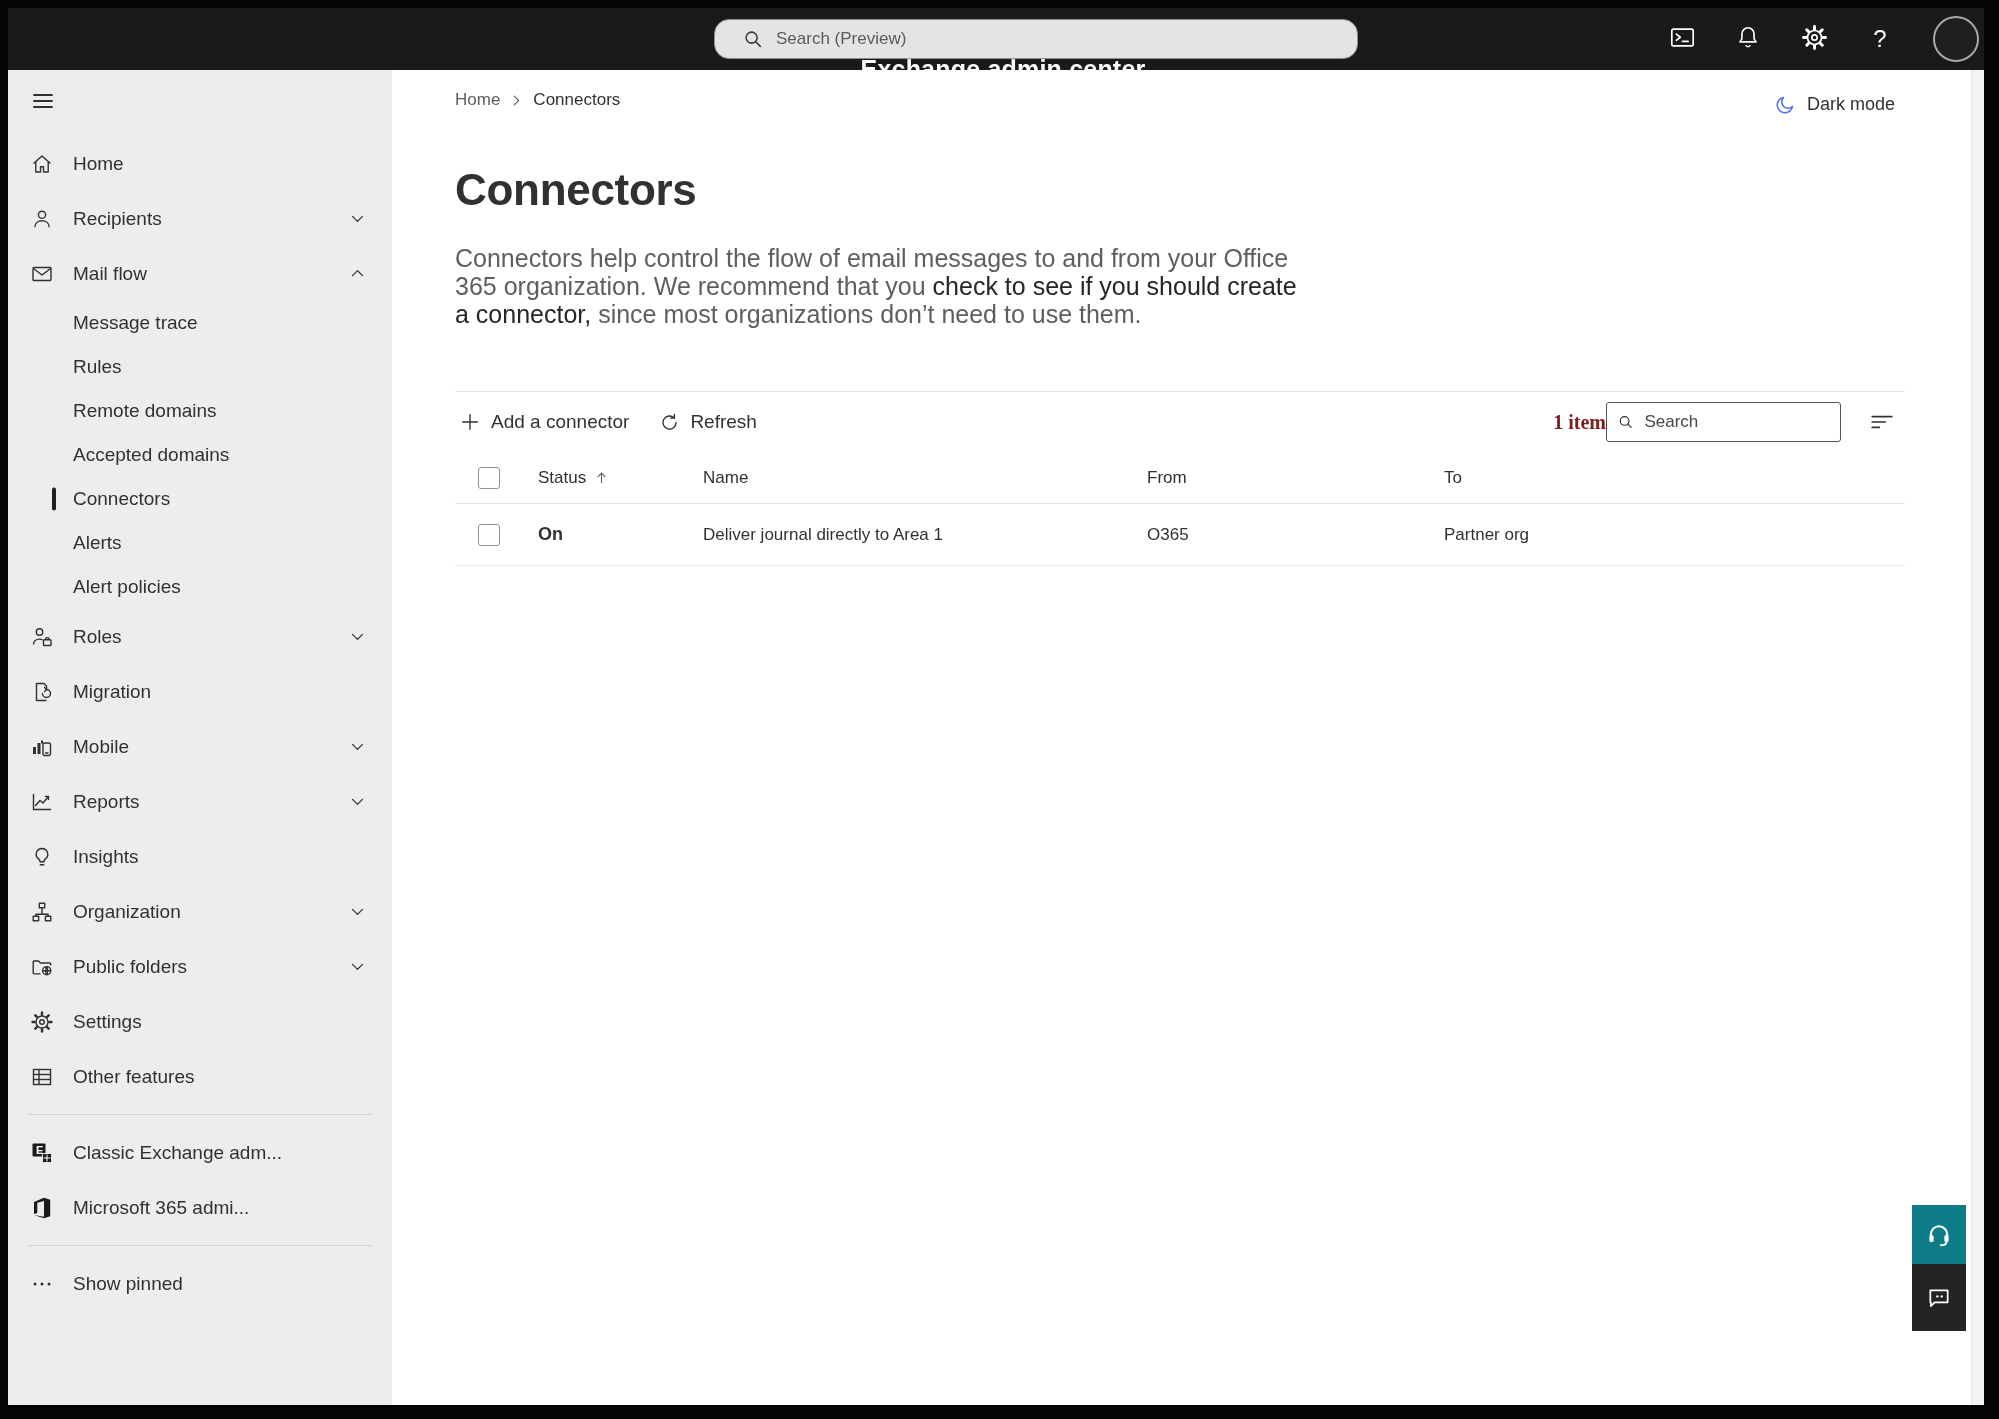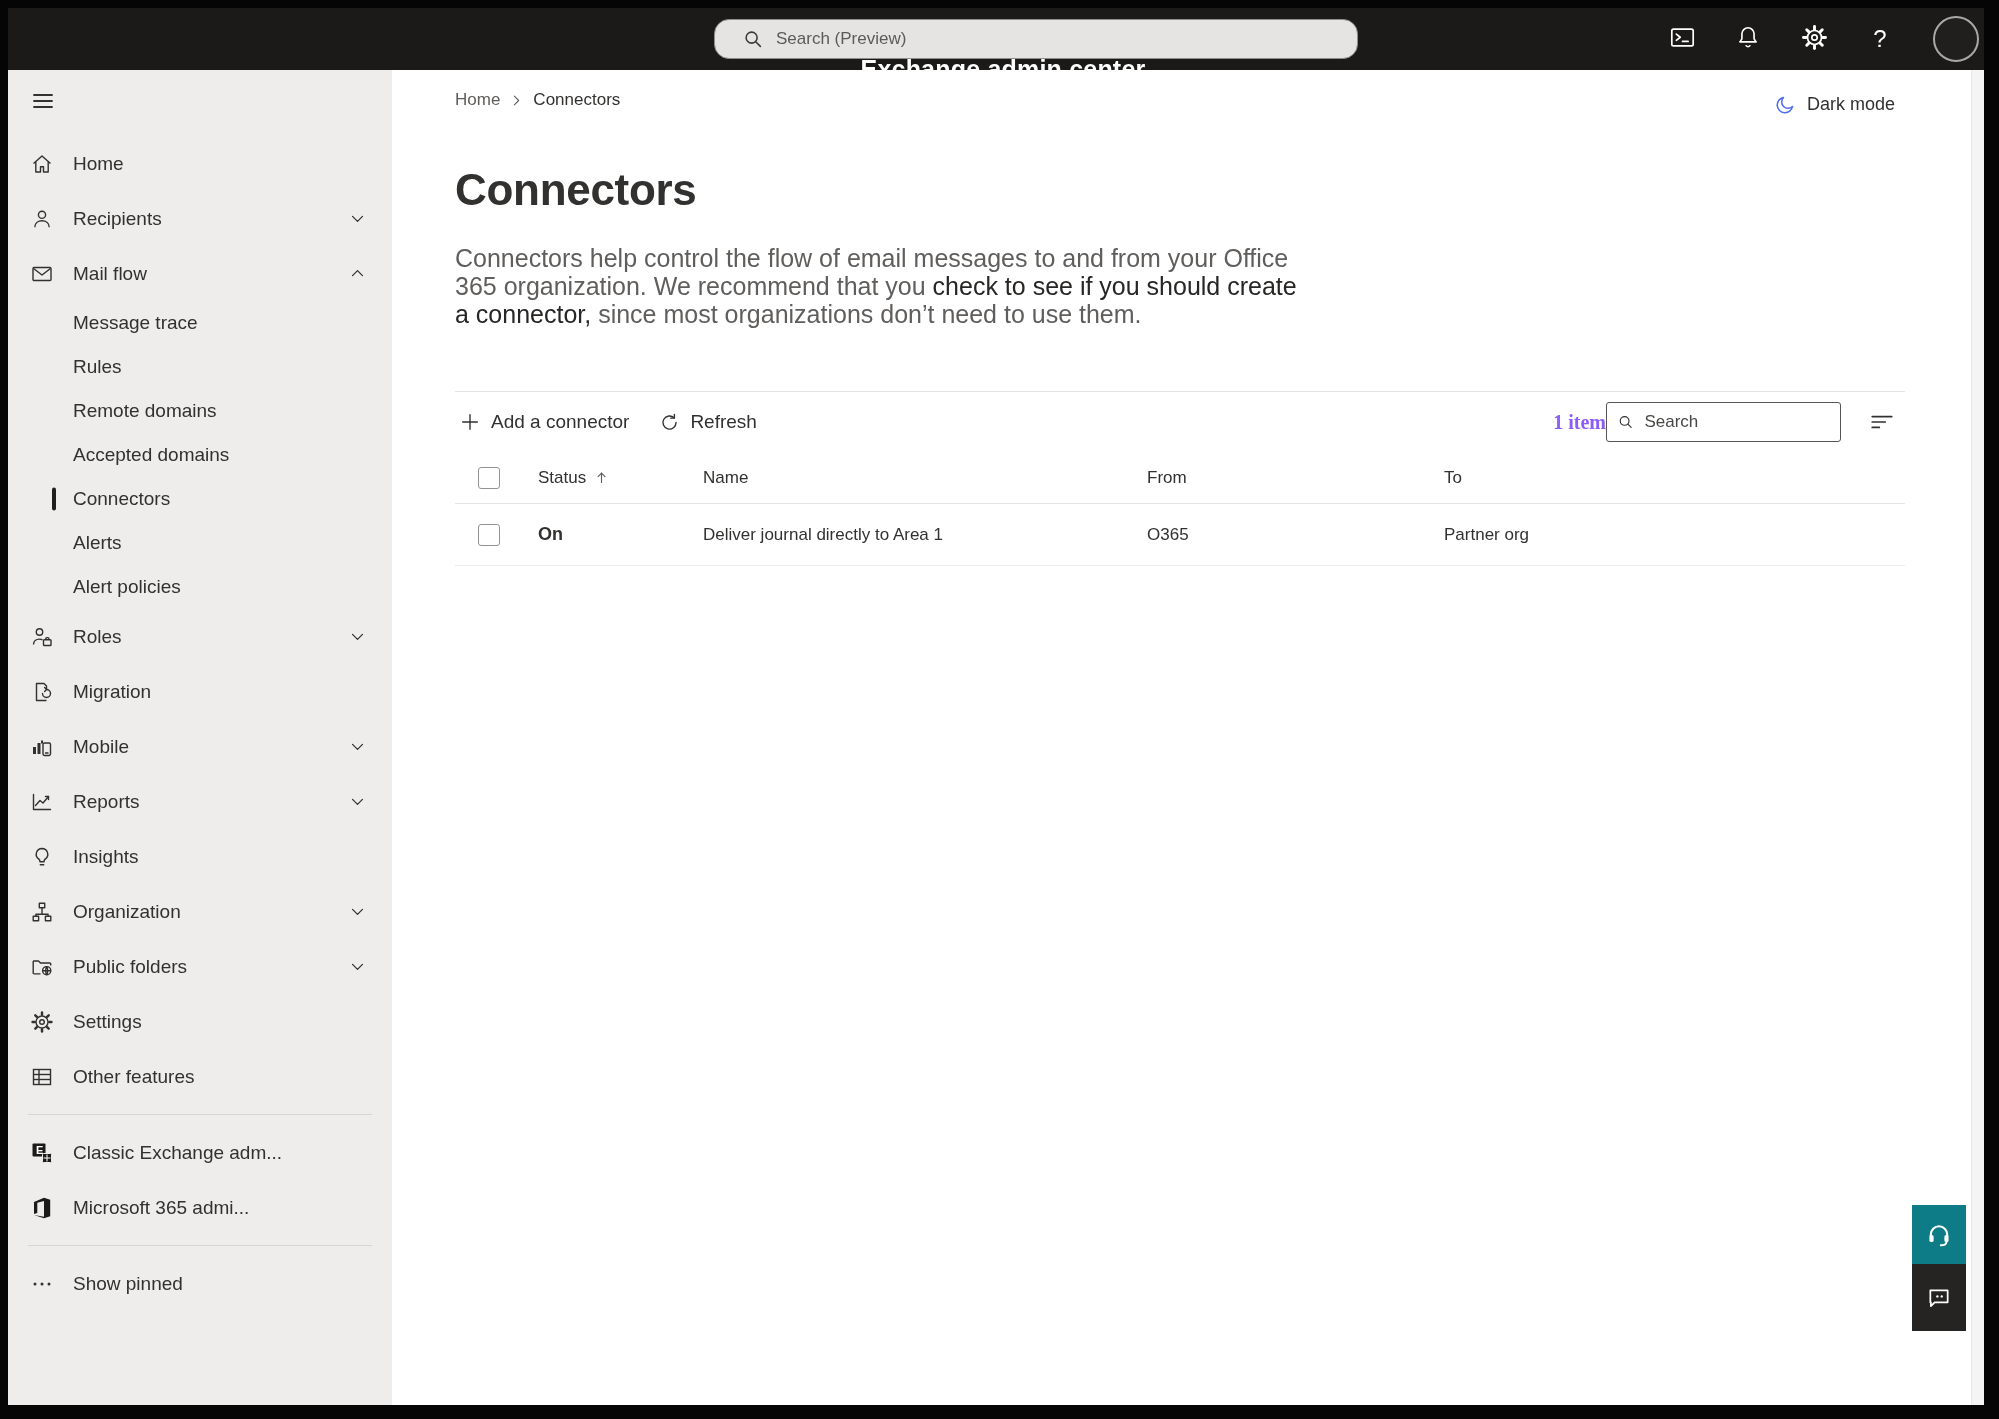--- a/index.html
+++ b/index.html
@@ -48,21 +48,21 @@
   .page-title { margin:54px 0 0 63px; font-size:44px; font-weight:700; color:#323130; letter-spacing:-.3px; line-height:52px; }
 
   .page-desc { margin:28px 0 0 63px; width:856px; font-size:25px; line-height:28px; color:#605e5c; }
   .page-desc .desc-link { color:#272625; }
 
   .toolbar-wrap { margin:63px 0 0 63px; width:1450px; border-top:1px solid #e5e3e1; }
   .toolbar { height:60px; display:flex; align-items:center; }
   .tb-btn { display:flex; align-items:center; gap:10px; font-size:19px; color:#323130; cursor:pointer; padding:6px 4px; }
   .tb-btn + .tb-btn { margin-left:22px;justify-content:space-between; }
   .toolbar-right { margin-left:auto; display:flex; align-items:center; padding-right:10px; }
-  .item-count { font-family:"Liberation Serif","DejaVu Serif",serif; font-weight:700; font-size:20px; color:#8b5cf6; }
+  .item-count { font-family:"Liberation Serif","DejaVu Serif",serif; font-weight:700; font-size:20px; color:#7f1d1d; }
   .list-search { width:235px; height:40px; border:1.5px solid #565553; border-radius:3px; background:#fff; display:flex; align-items:center; margin-left:0; padding:0 10px; }
   .list-search input { border:none; outline:none; background:transparent; font-family:inherit; font-size:17px; color:#323130; width:100%; margin-left:10px; }
   .list-search input::placeholder { color:#484745; opacity:1; }
   .filter-btn { margin-left:28px; cursor:pointer; display:flex; }
 
   .grid { margin-left:63px; width:1450px; }
   .grid-row { display:grid; grid-template-columns:83px 165px 444px 297px 1fr; align-items:center; }
   .grid-head { height:52px; border-bottom:1px solid #e7e5e3; }
   .grid-body-row { height:62px; border-bottom:1px solid #edebe9; }
   .checkbox { width:22px; height:22px; border:1.5px solid #95938f; border-radius:3px; background:#fff; margin-left:23px; cursor:pointer; }

